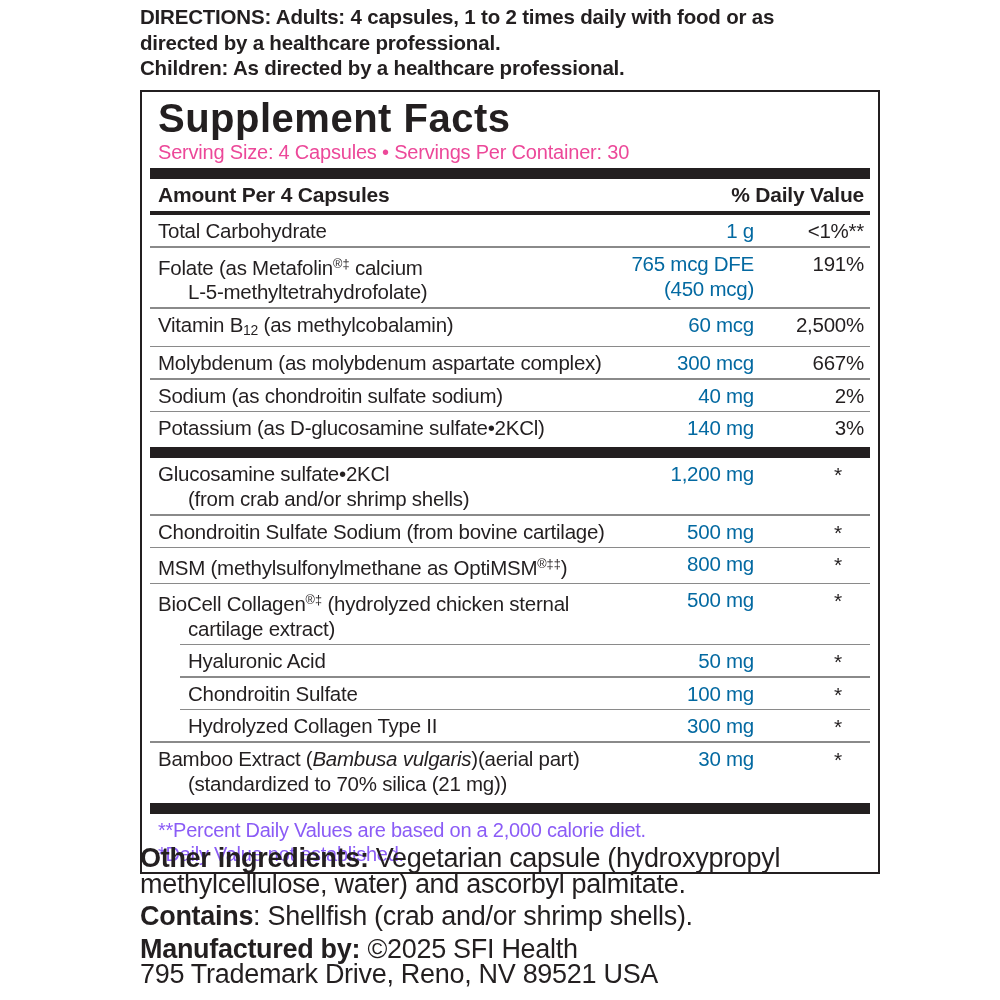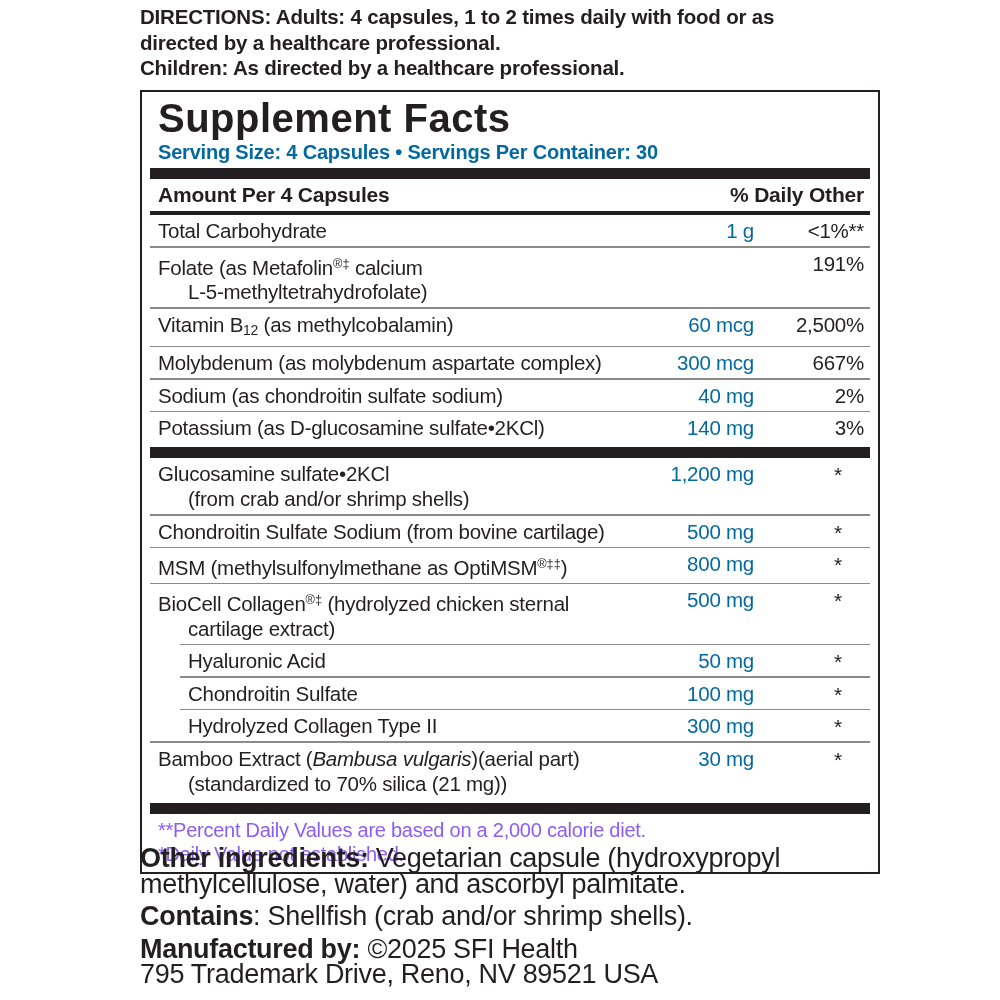--- a/index.html
+++ b/index.html
@@ -53,23 +53,22 @@
     font-weight: bold;
     line-height: 44px;
     letter-spacing: 0.5px;
     margin: 4px 0 0 8px;
     color: #231f20;
   }
   .sf-serving {
     font-size: 20px;
     line-height: 24px;
     margin: 0 0 0 8px;
-    color: #0369a1;
+    color: #ec4899;
     letter-spacing: -0.2px;
-    font-weight: bold;
   }
 
   .rule-thick {
     height: 11px;
     background: #231f20;
     margin: 4px 0 0 0;
   }
   .rule-med {
     height: 4px;
     background: #231f20;
@@ -213,34 +212,35 @@
 
   <div class="sf-panel">
 
     <div class="sf-title">Supplement Facts</div>
     <div class="sf-serving">Serving Size: 4 Capsules • Servings Per Container: 30</div>
 
     <div class="rule-thick"></div>
 
     <div class="hdr-row">
       <span class="nm">Amount Per 4 Capsules</span>
-      <span class="dv">% Daily Other</span>
+      <span class="dv">% Daily Value</span>
     </div>
 
     <div class="rule-med"></div>
 
     <div class="row">
       <span class="nm">Total Carbohydrate</span>
       <span class="amt">1 g</span>
       <span class="dv">&lt;1%**</span>
     </div>
     <div class="rule-thin"></div>
 
     <div class="row">
       <span class="nm"><span>Folate (as Metafolin</span><sup class="mark">®‡</sup><span> calcium</span><span class="sub">L-5-methyltetrahydrofolate)</span></span>
+      <span class="amt"><span>765 mcg DFE</span><span class="amt2">(450 mcg)</span></span>
       <span class="dv">191%</span>
     </div>
     <div class="rule-thin"></div>
 
     <div class="row">
       <span class="nm"><span>Vitamin B</span><span class="sub12">12</span><span> (as methylcobalamin)</span></span>
       <span class="amt">60 mcg</span>
       <span class="dv">2,500%</span>
     </div>
     <div class="rule-thin"></div>

